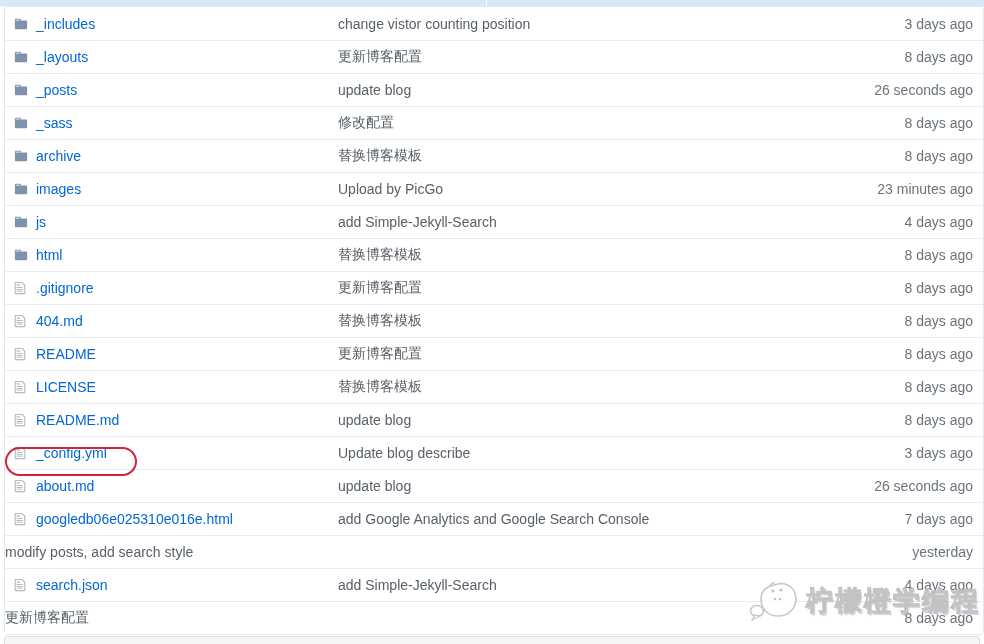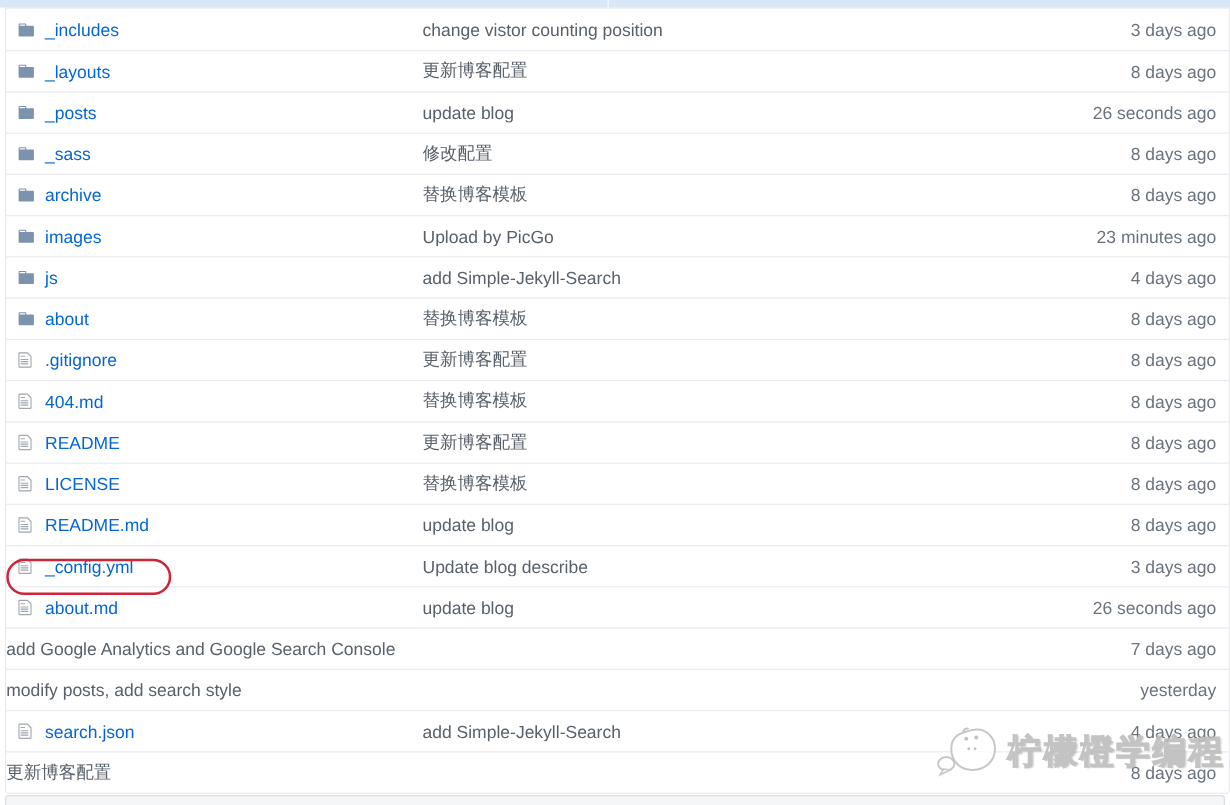--- a/index.html
+++ b/index.html
@@ -169,21 +169,21 @@
     <div class="cell-time">4 days ago</div>
   </div>
       <div class="row">
     <div class="cell-name">
       <span class="icon">
         <svg width="14" height="14" viewBox="0 0 14 16" fill="var(--folder_icon)">
           <path fill-rule="evenodd" d="M13 4H7V3c0-.66-.31-1-1-1H1c-.55 0-1 .45-1 1v10c0 .55.45 1 1 1h12c.55 0 1-.45 1-1V5c0-.55-.45-1-1-1zM6 4H1V3h5v1z"></path>
         </svg>
       </span>
 
-      <a class="file-link" href="#">about</a>
+      <a class="file-link" href="#">html</a>
 
     </div>
     <div class="cell-msg">
       <a class="msg-link" href="#">替换博客模板</a>
     </div>
     <div class="cell-time">8 days ago</div>
   </div>
       <div class="row">
     <div class="cell-name">
 
@@ -290,20 +290,30 @@
       </span>
       <a class="file-link" href="#">about.md</a>
 
     </div>
     <div class="cell-msg">
       <a class="msg-link" href="#">update blog</a>
     </div>
     <div class="cell-time">26 seconds ago</div>
   </div>
       <div class="row">
+    <div class="cell-name">
+
+      <span class="icon">
+        <svg width="12" height="14" viewBox="0 0 12 16" fill="var(--file_icon)">
+          <path fill-rule="evenodd" d="M6 5H2V4h4v1zM2 8h7V7H2v1zm0 2h7V9H2v1zm0 2h7v-1H2v1zm10-7.5V14c0 .55-.45 1-1 1H1c-.55 0-1-.45-1-1V2c0-.55.45-1 1-1h7.5L12 4.5zM11 5L8 2H1v12h10V5z"></path>
+        </svg>
+      </span>
+      <a class="file-link" href="#">googledb06e025310e016e.html</a>
+
+    </div>
     <div class="cell-msg">
       <a class="msg-link" href="#">add Google Analytics and Google Search Console</a>
     </div>
     <div class="cell-time">7 days ago</div>
   </div>
       <div class="row">
     <div class="cell-msg">
       <a class="msg-link" href="#">modify posts, add search style</a>
     </div>
     <div class="cell-time">yesterday</div>

